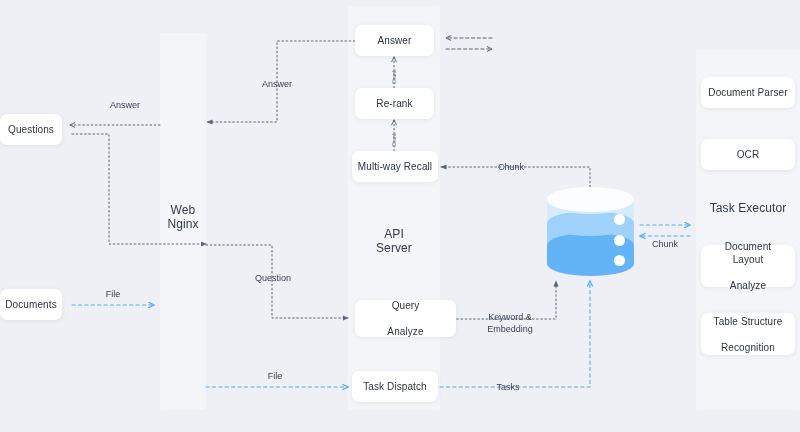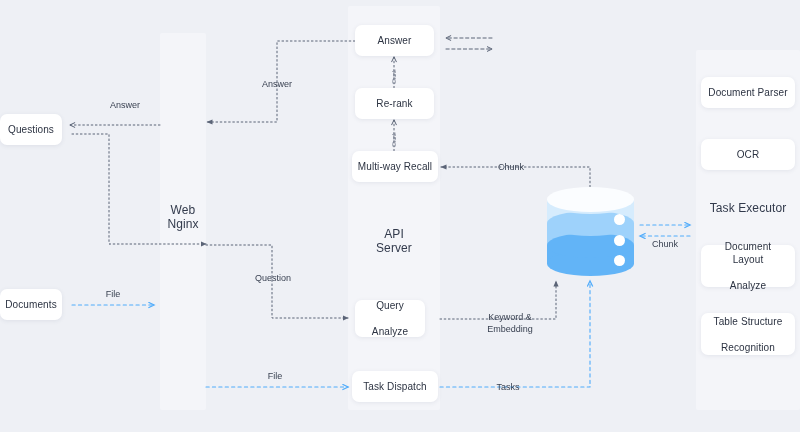--- a/index.html
+++ b/index.html
@@ -42,21 +42,21 @@
     letter-spacing: 0.1px;
   }
   .node span { display: block; padding: 0 4px; }
 
   #node-questions { left: 0px;   top: 114px; width: 62px;  height: 31px; }
   #node-documents { left: 0px;   top: 289px; width: 62px;  height: 31px; }
 
   #node-answer    { left: 355px; top: 25px;  width: 79px;  height: 31px; }
   #node-rerank    { left: 355px; top: 88px;  width: 79px;  height: 31px; }
   #node-recall    { left: 352px; top: 151px; width: 86px;  height: 31px; }
-  #node-query     { left: 355px; top: 300px; width: 70px;  height: 37px; }
+  #node-query     { left: 355px; top: 300px; width: 101px;  height: 37px; }
   #node-dispatch  { left: 352px; top: 371px; width: 86px;  height: 31px; text-align: center; }
 
   #node-docparser { left: 701px; top: 77px;  width: 94px;  height: 31px; }
   #node-ocr       { left: 701px; top: 139px; width: 94px;  height: 31px; }
   #node-doclayout { left: 701px; top: 245px; width: 94px;  height: 42px; }
   #node-tablerec  { left: 701px; top: 313px; width: 94px;  height: 42px; }
 
   
   .caption {
     position: absolute;

